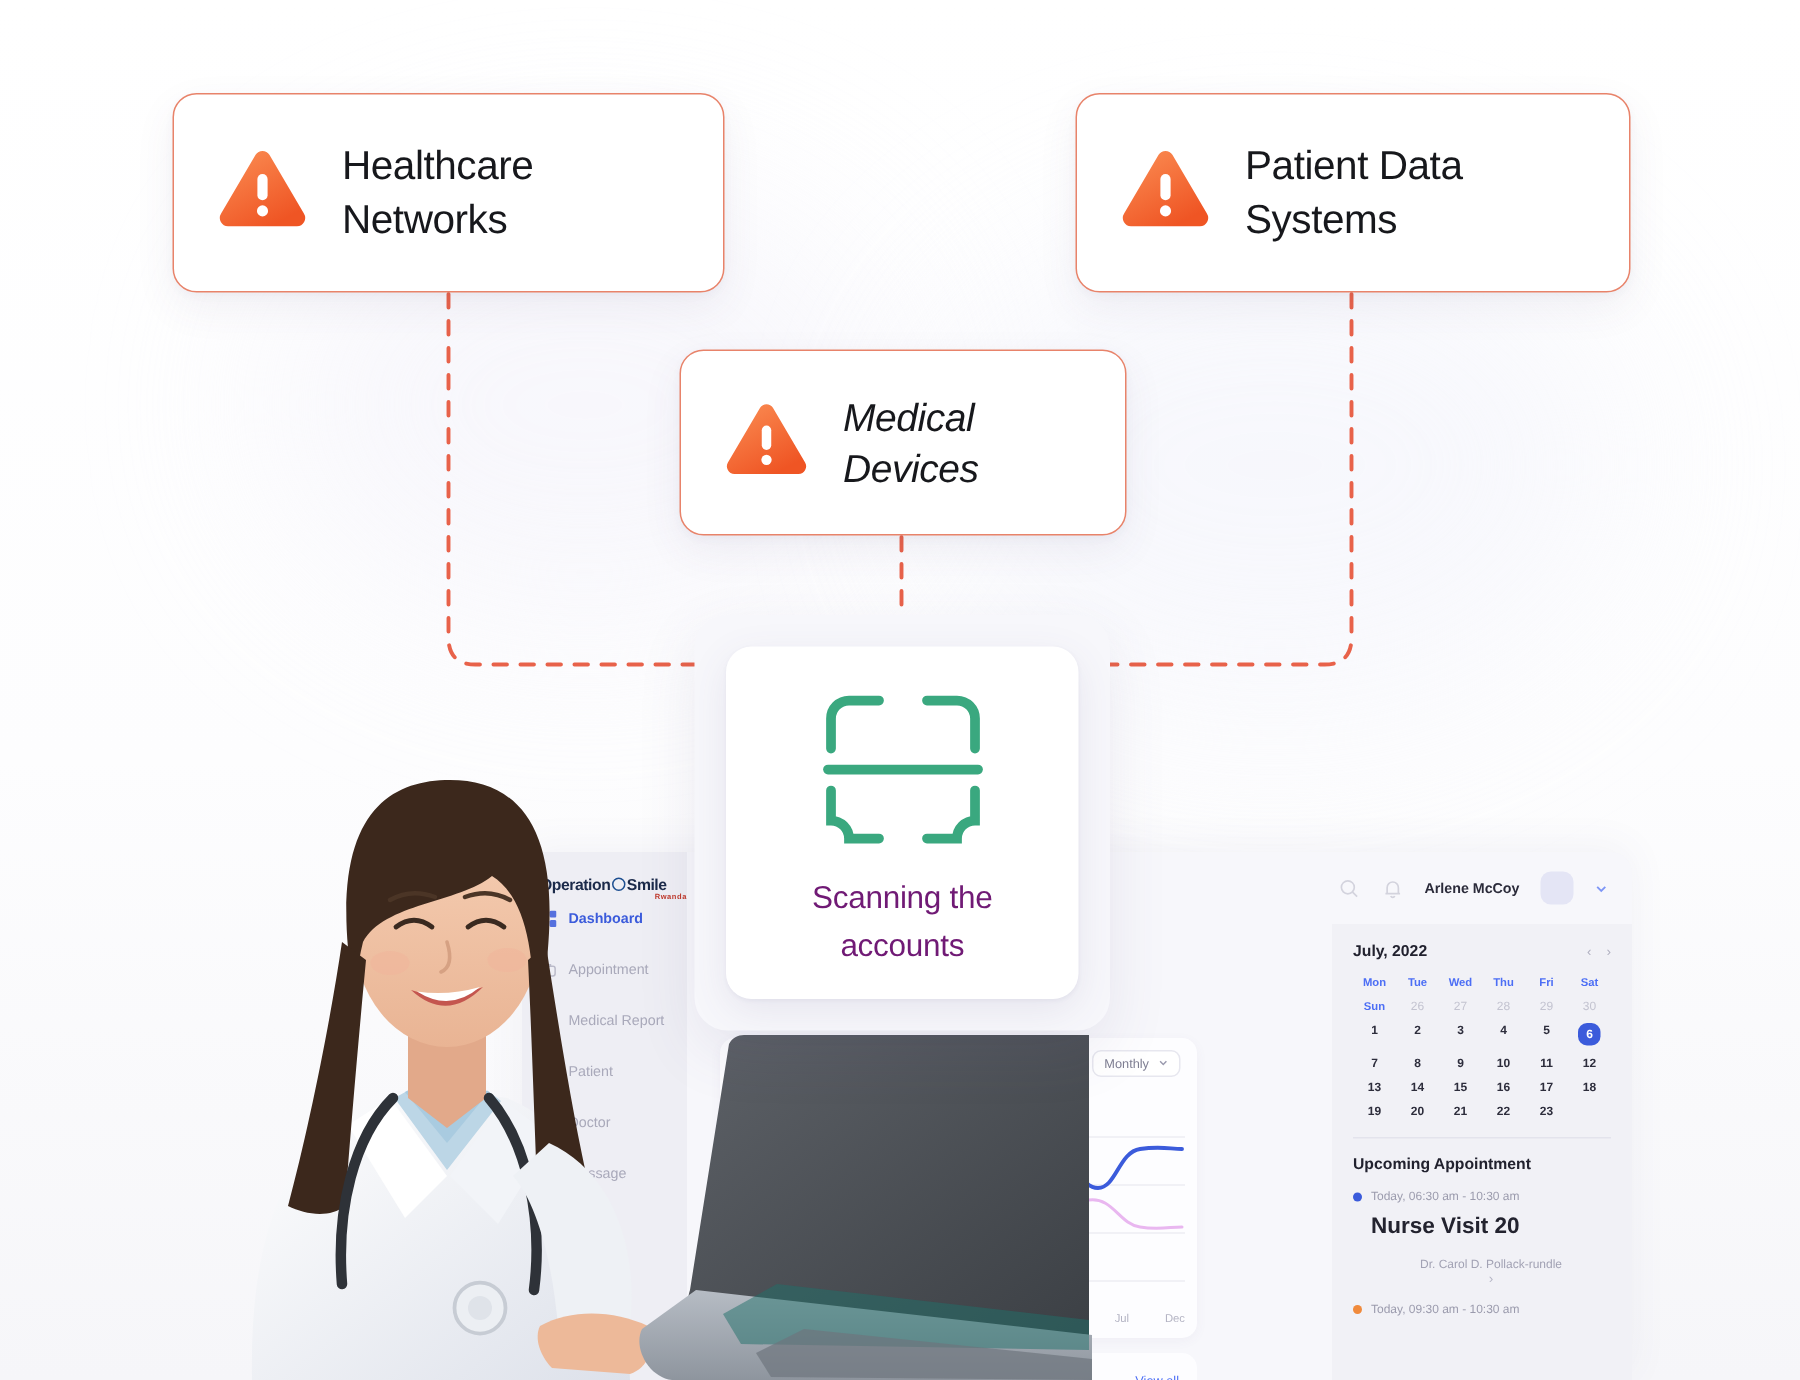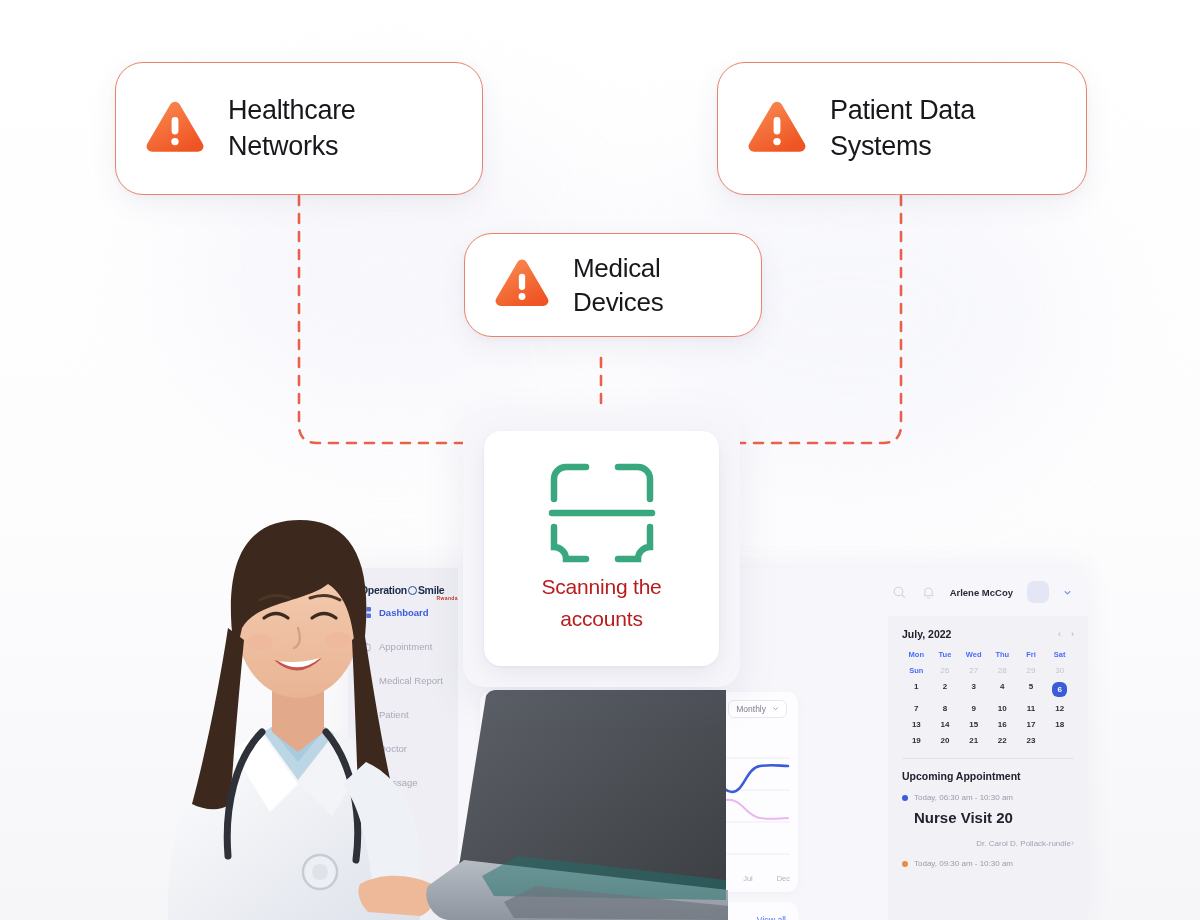--- a/index.html
+++ b/index.html
@@ -19,62 +19,62 @@
   .blob.b2 { width: 460px; height: 320px; left: 620px; top: 150px; background: #f2f3fb; }
 
   
   #connectors { position: absolute; left: 0; top: 0; width: 1200px; height: 920px; pointer-events: none; }
 
   
   .alert-card {
     position: absolute;
     background: #ffffff;
     border: 1.3px solid #e8836a;
-    border-radius: 28px;
+    border-radius: 16px;
     display: flex;
     align-items: center;
     gap: 22px;
     padding: 0 28px;
     box-shadow: 0 10px 28px rgba(80,70,120,.07), 0 2px 6px rgba(80,70,120,.04);
   }
   .alert-card .warn-ico { flex: 0 0 auto; }
   .alert-card .alert-label {
     font-size: 27px;
     line-height: 1.32;
     color: #17181c;
     letter-spacing: -.3px;
     font-weight: 400;
     white-space: pre-line;
   }
   #card-healthcare { left: 115px; top: 62px;  width: 368px; height: 133px; }
   #card-patient    { left: 717px; top: 62px;  width: 370px; height: 133px; }
-  #card-devices    { left: 464px; top: 233px; width: 298px; height: 104px; }
+  #card-devices    { left: 453px; top: 233px; width: 298px; height: 124px; font-style: italic; }
   #card-devices .alert-label { font-size: 26px; }
 
   
   #scan-outer {
     position: absolute; left: 463px; top: 410px; width: 277px; height: 277px;
     background: #f7f7fb;
     border-radius: 22px;
     box-shadow: 0 14px 40px rgba(90,80,130,.10);
   }
   #scan-inner {
     position: absolute; left: 484px; top: 431px; width: 235px; height: 235px;
     background: #ffffff;
     border-radius: 17px;
     box-shadow: 0 8px 26px rgba(90,80,130,.10), 0 1px 3px rgba(90,80,130,.06);
     display: flex; flex-direction: column; align-items: center;
     padding-top: 28px;
   }
   #scan-inner .scan-icon { width: 112px; height: 108px; }
   #scan-inner .scan-label {
-    margin-top: 4px;
+    margin-top: 16px;
     font-size: 21px;
     line-height: 1.5;
-    color: #b91c1c;
+    color: #701a75;
     text-align: center;
     letter-spacing: -.2px;
     white-space: pre-line;
   }
 
   
   #dashboard {
     position: absolute; left: 348px; top: 568px; width: 740px; height: 352px;
     background: #f4f4f8;
     border-radius: 14px 14px 0 0;
@@ -145,21 +145,21 @@
   .cal-grid .day { color: #2d2d3c; font-weight: 600; }
   .cal-grid .day.muted { color: #c3c3d0; font-weight: 400; }
   .cal-grid .day.sel { background: #3b5bdb; color: #fff; border-radius: 6px; width: 15px; height: 15px;
                        line-height: 15px; margin: 0 auto; }
   .divider { height: 1px; background: #e3e3ec; margin: 13px 0 11px; }
   .up-title { font-size: 10.5px; font-weight: 700; color: #21212e; }
   .appt { margin-top: 11px; }
   .appt-when { display: flex; align-items: center; gap: 6px; font-size: 8px; color: #9b9bad; }
   .appt-name { font-size: 15px; font-weight: 700; color: #23232f; margin: 7px 0 12px 12px; }
   .appt-doc { font-size: 8px; color: #a2a2b4; margin: 5px 0 0 12px; display: flex;
-              justify-content: flex-end; align-items: center; }
+              justify-content: flex-start; align-items: center; flex-direction: column; }
   .appt-chev { color: #b6b6c6; font-size: 9px; }
 
   
   #doctor { position: absolute; left: 120px; top: 432px; width: 370px; height: 488px; }
 
   
   #laptop { position: absolute; left: 408px; top: 690px; width: 320px; height: 230px; }
 </style>
 </head>
 <body>

